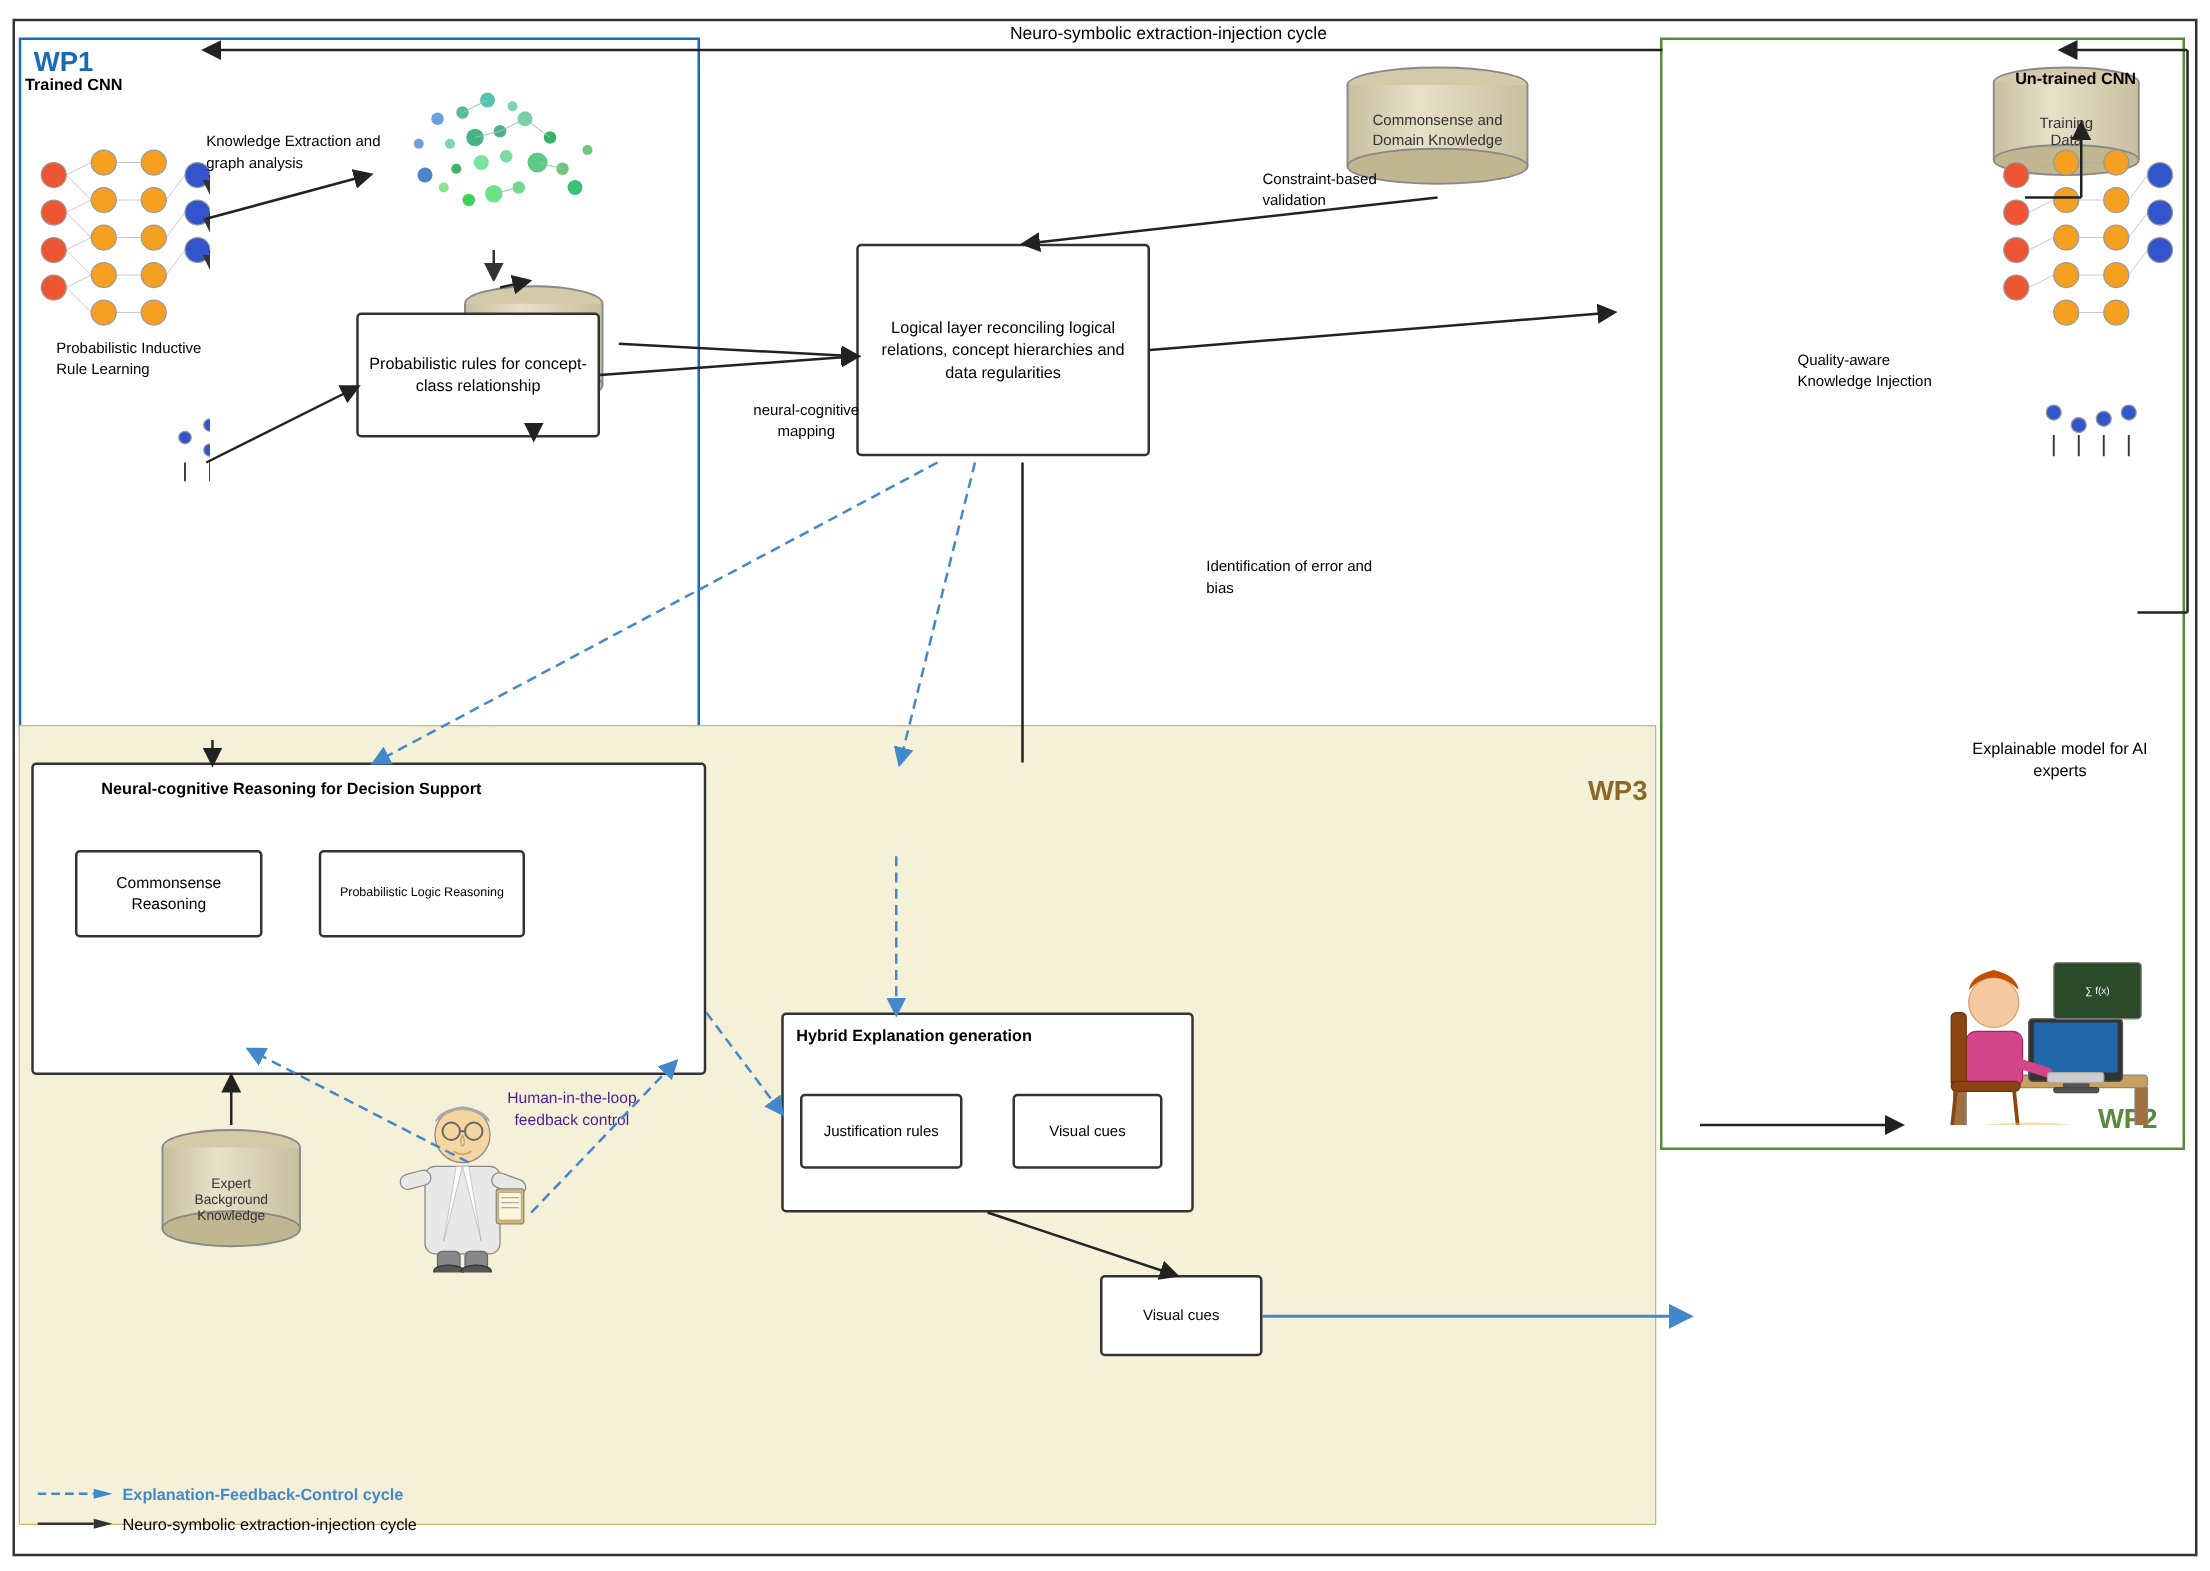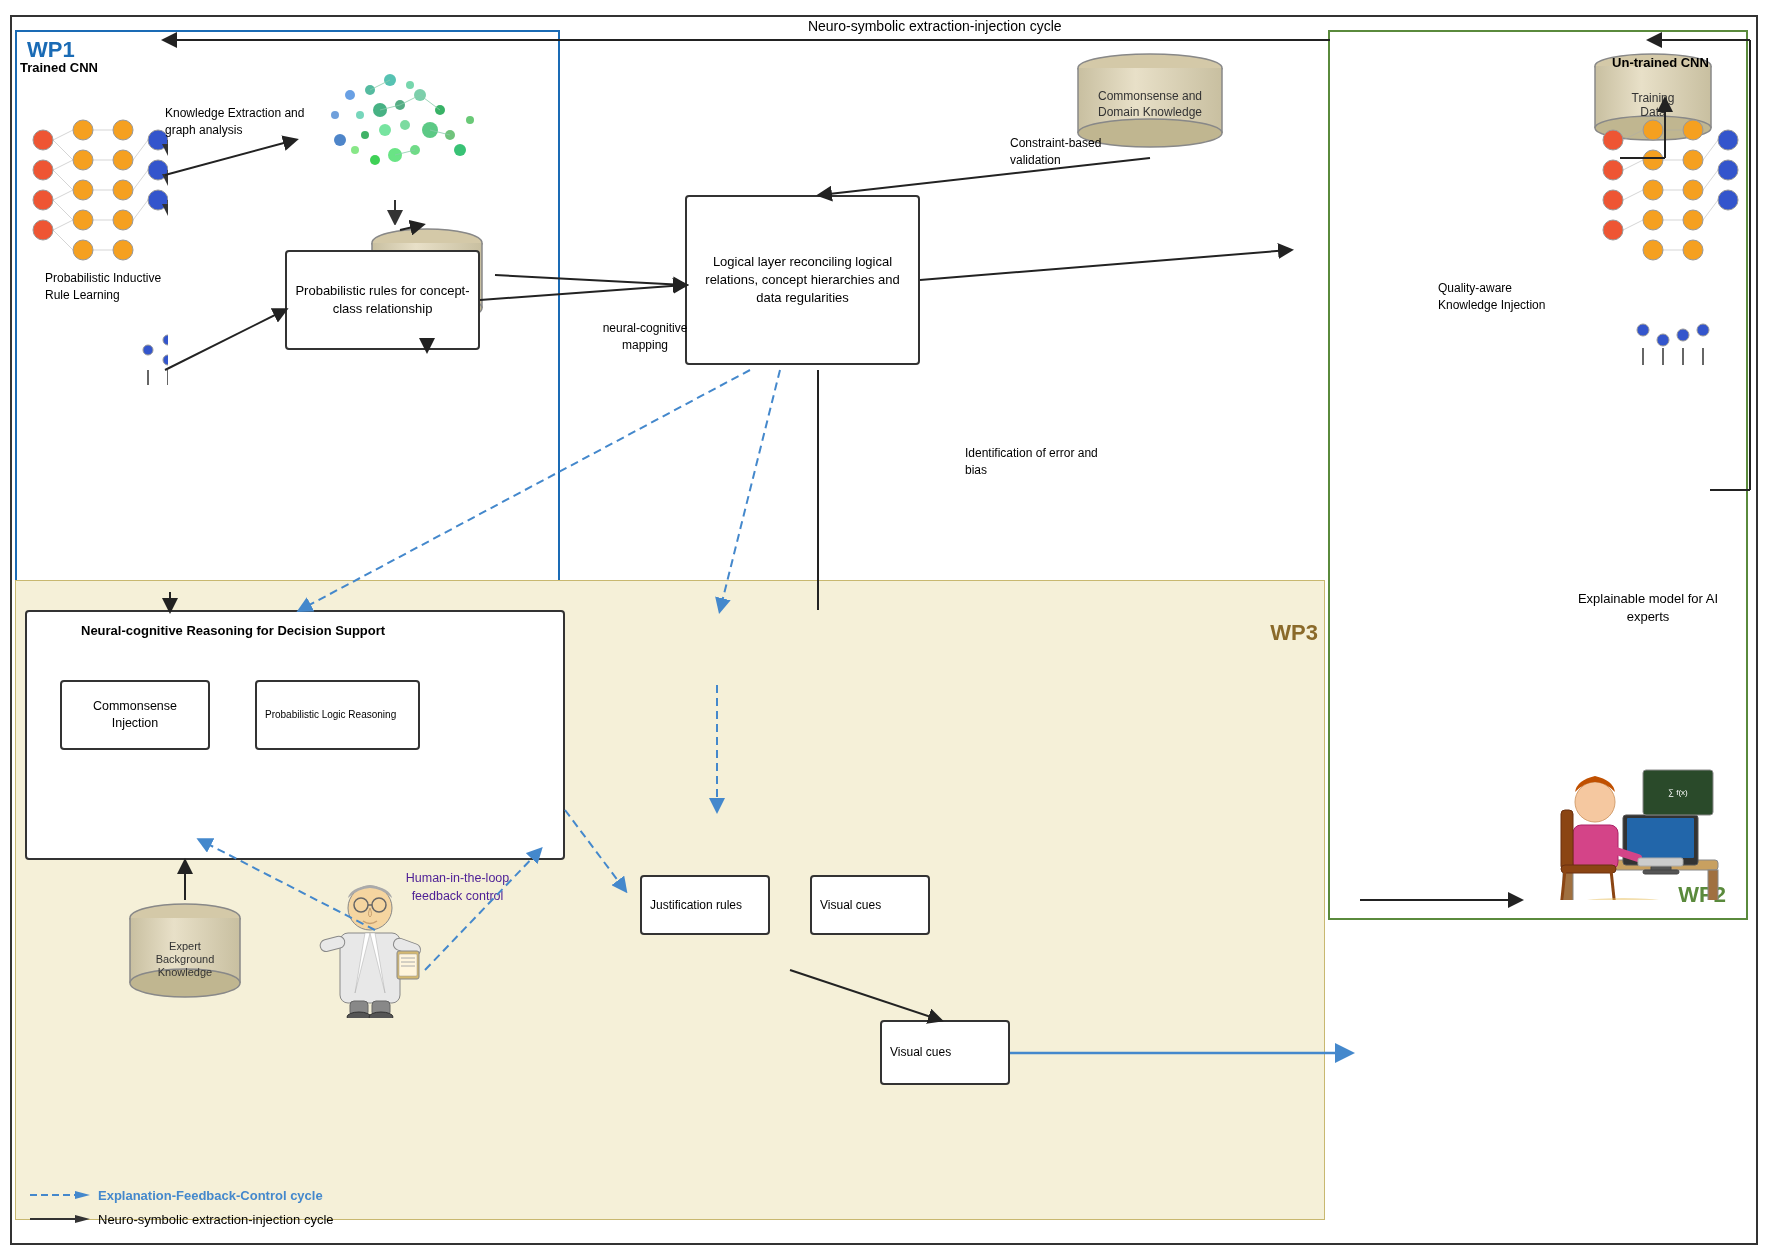--- a/index.html
+++ b/index.html
@@ -69,21 +69,21 @@
       background: #f5f0d8;
       border: 1.5px solid #c8b870;
     }
     
     .rounded-box {
       background: #fff;
       border: 2px solid #333;
       border-radius: 4px;
       display: flex;
       align-items: center;
-      justify-content: flex-start;
+      justify-content: center;
       text-align: center;
       font-size: 13px;
       line-height: 1.4;
       padding: 8px;
     }
     .prob-rules-box {
       position: absolute;
       top: 250px; left: 285px;
       width: 195px; height: 100px;
     }
@@ -319,27 +319,30 @@
   <div class="rounded-box logical-layer-box">
     <span style="font-size:13px; line-height:1.4; font-weight:500;">Logical layer reconciling logical relations, concept hierarchies and data regularities</span>
   </div>
 
 
   <div class="neural-cognitive-outer">
     <div style="position:absolute; top:10px; left:10px; font-size:13px; font-weight:bold; line-height:1.4;padding-left:44px;">Neural-cognitive Reasoning for Decision Support</div>
   </div>
 
   <div class="rounded-box commonsense-box">
-    <span style="font-size:12.5px;">Commonsense Injection</span>
+    <span style="font-size:12.5px;">Commonsense Reasoning</span>
   </div>
 
   <div class="rounded-box prob-logic-box">
     <span style="font-size:10px;">Probabilistic Logic Reasoning</span>
   </div>
 
+  <div class="hybrid-expl-outer">
+    <div style="position:absolute; top:8px; left:10px; font-size:13px; font-weight:bold; line-height:1.4; width:200px;">Hybrid Explanation generation</div>
+  </div>
 
   <div class="rounded-box justification-box">
     <span style="font-size:12px;">Justification rules</span>
   </div>
 
   <div class="rounded-box visual-cues-inner-box">
     <span style="font-size:12px;">Visual cues</span>
   </div>
 
   <div class="rounded-box visual-cues-outer-box">

